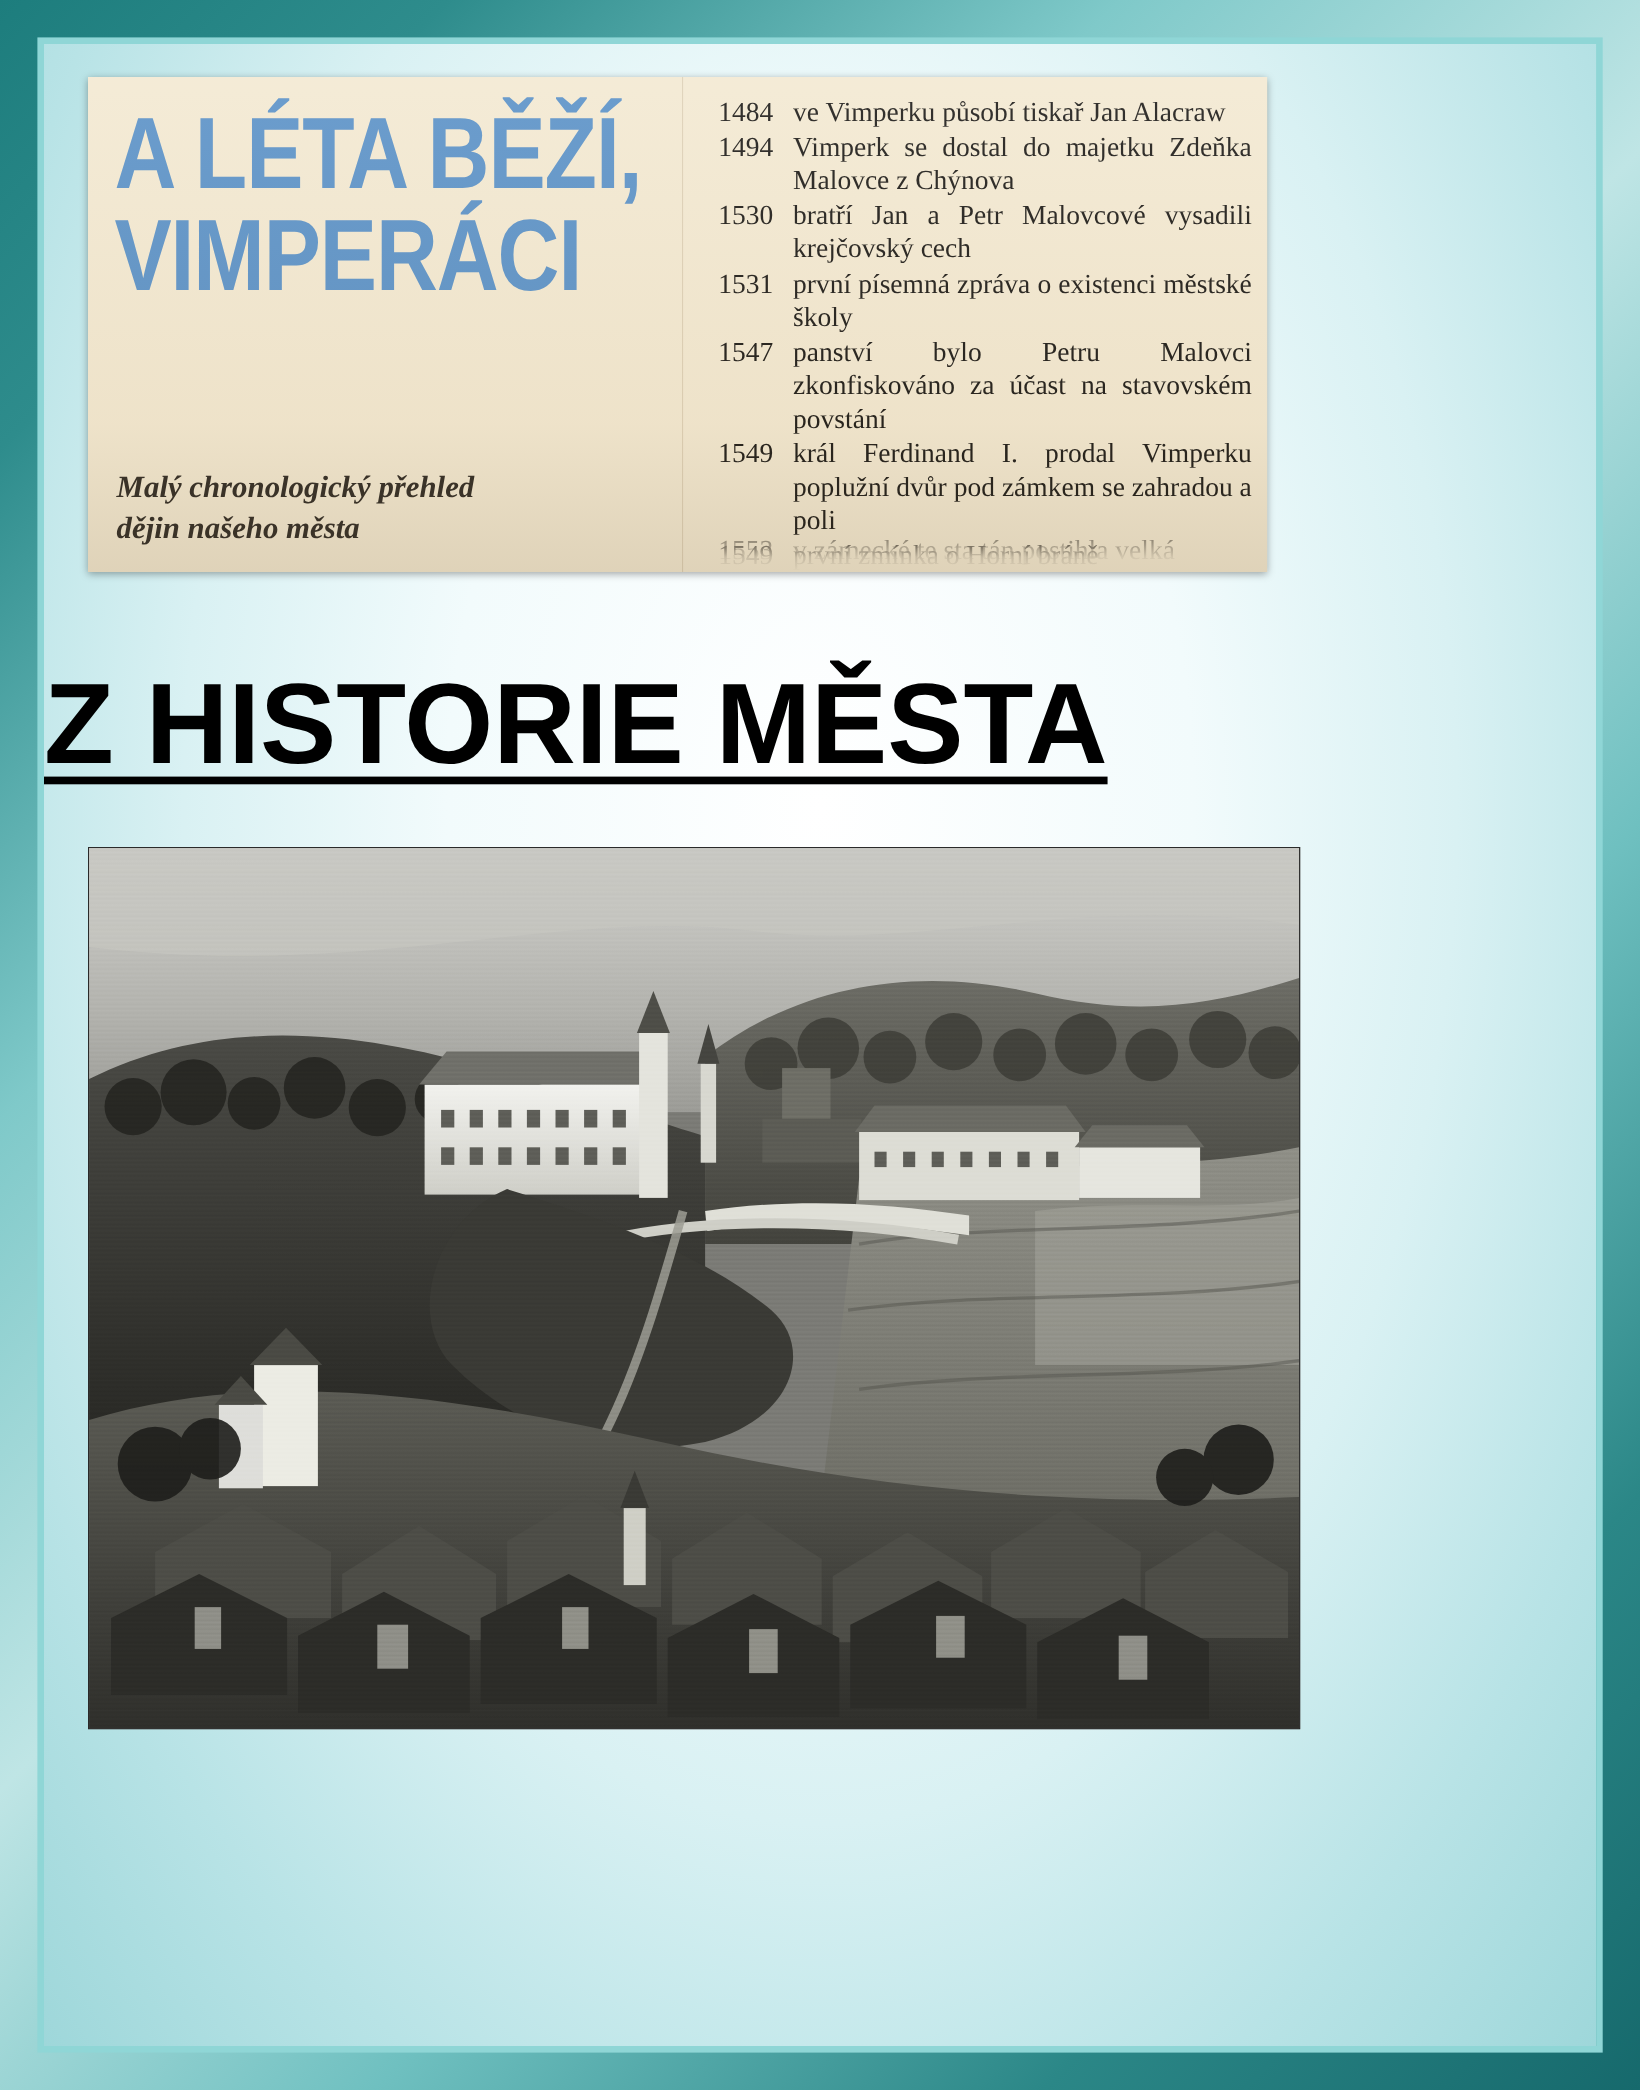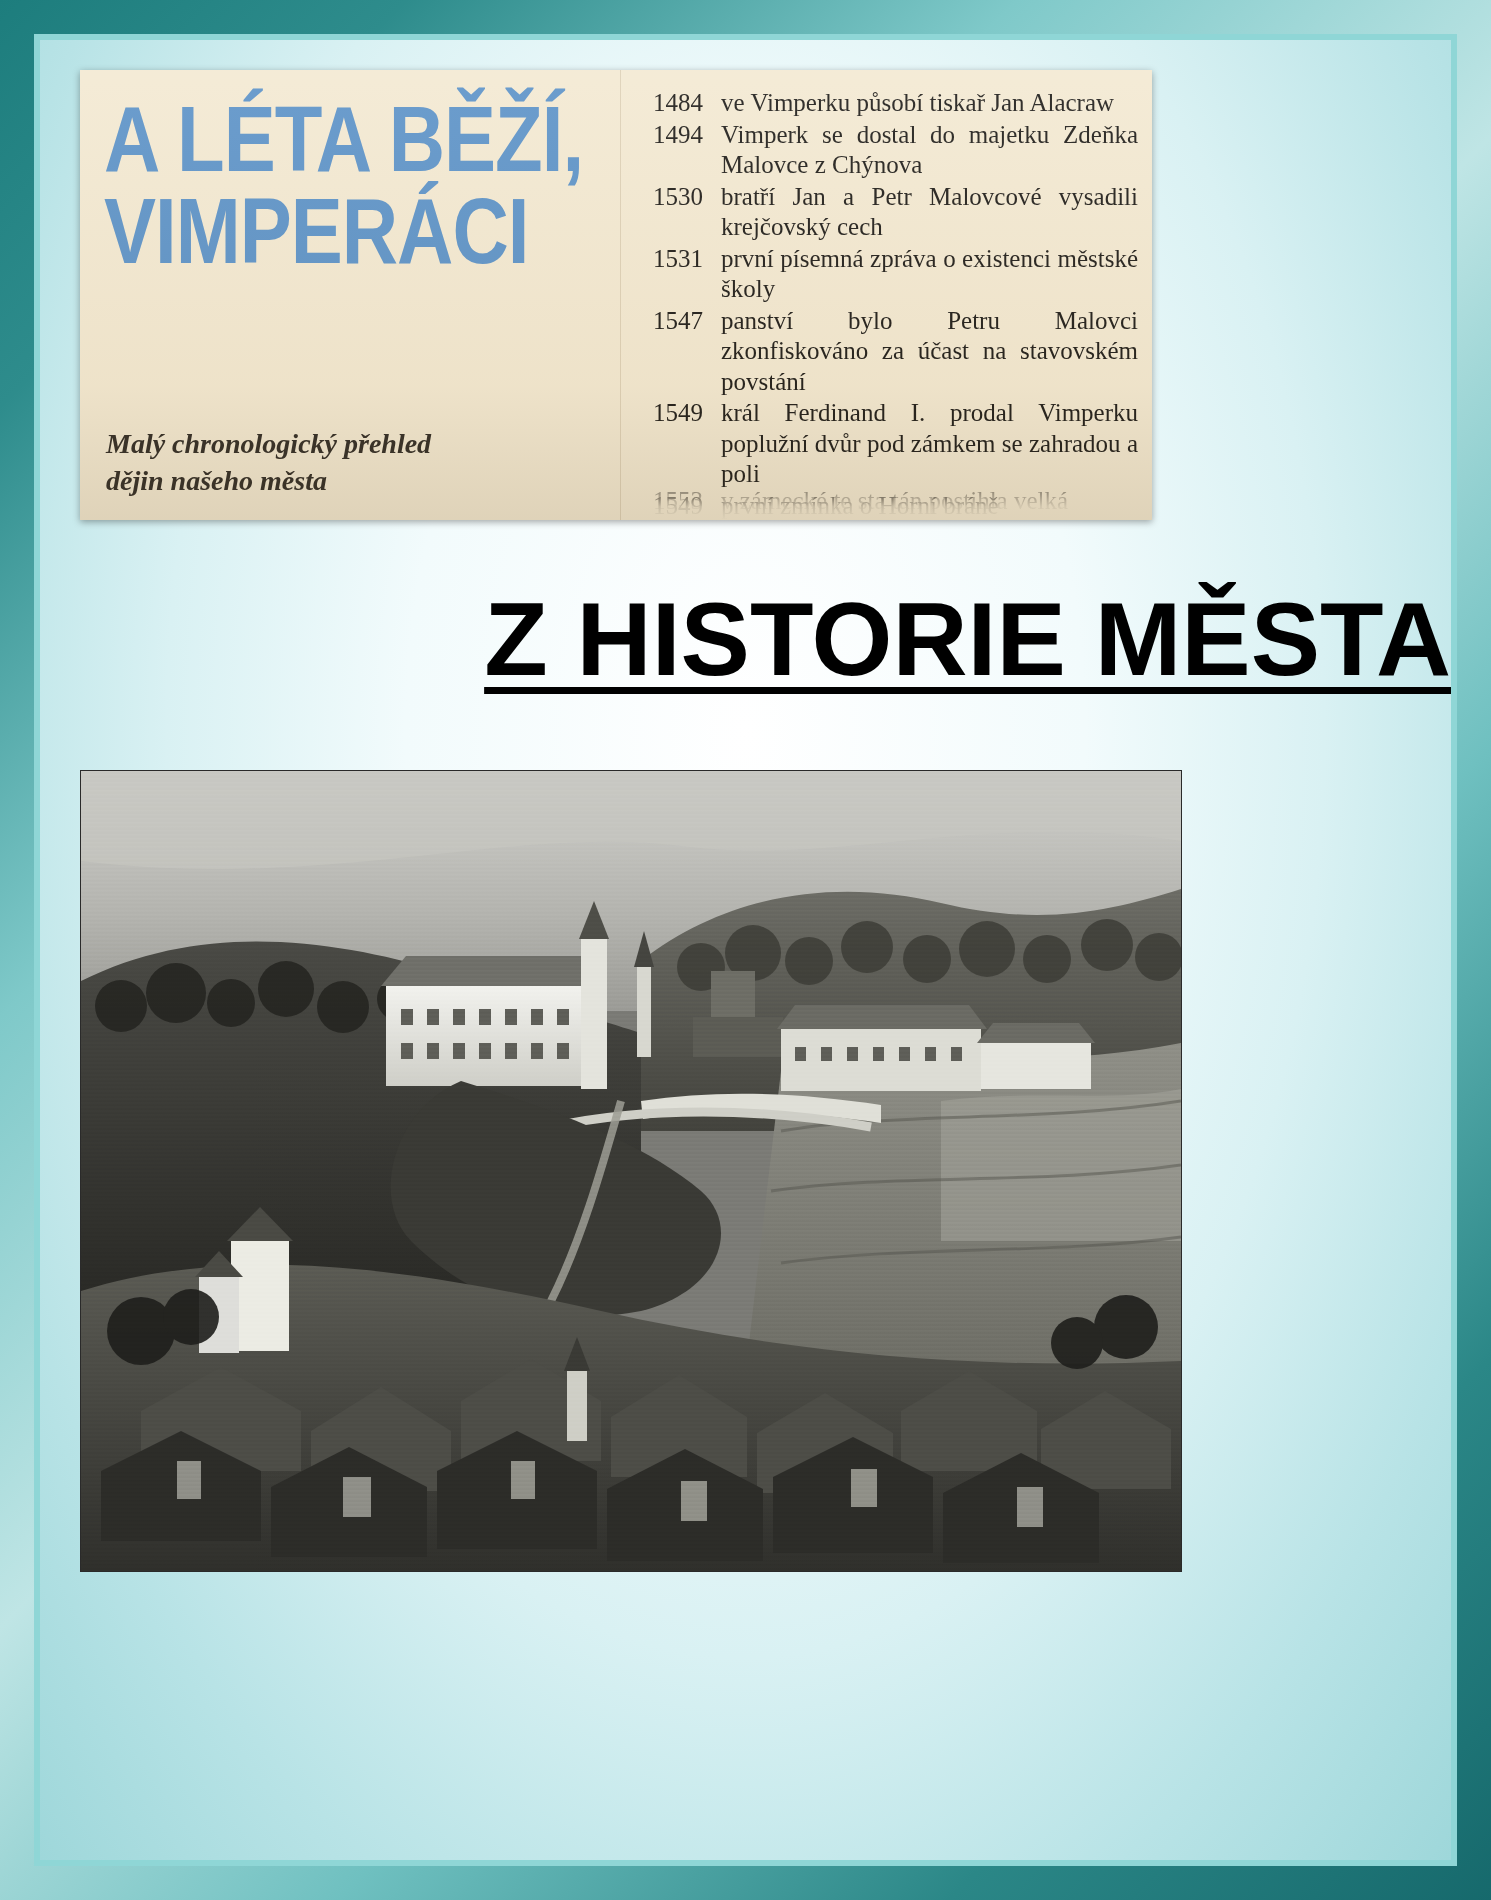--- a/index.html
+++ b/index.html
@@ -130,22 +130,22 @@
     position: absolute;
     inset: 0;
     background: linear-gradient(180deg, rgba(243,233,210,0) 0%, rgba(243,233,210,0.85) 60%, #f3e9d2 100%);
   }
 
   
   .main-title {
     position: absolute;
     left: 0;
     right: 0;
-    top: 540px;
-    text-align: right;
+    top: 560px;
+    text-align: left;
     font-family: "Liberation Sans", sans-serif;
     font-weight: bold;
     font-size: 104px;
     letter-spacing: 0px;
     color: #000000;
     text-decoration: underline;
     text-underline-offset: 12px;
     text-decoration-thickness: 7px;
   }
 

